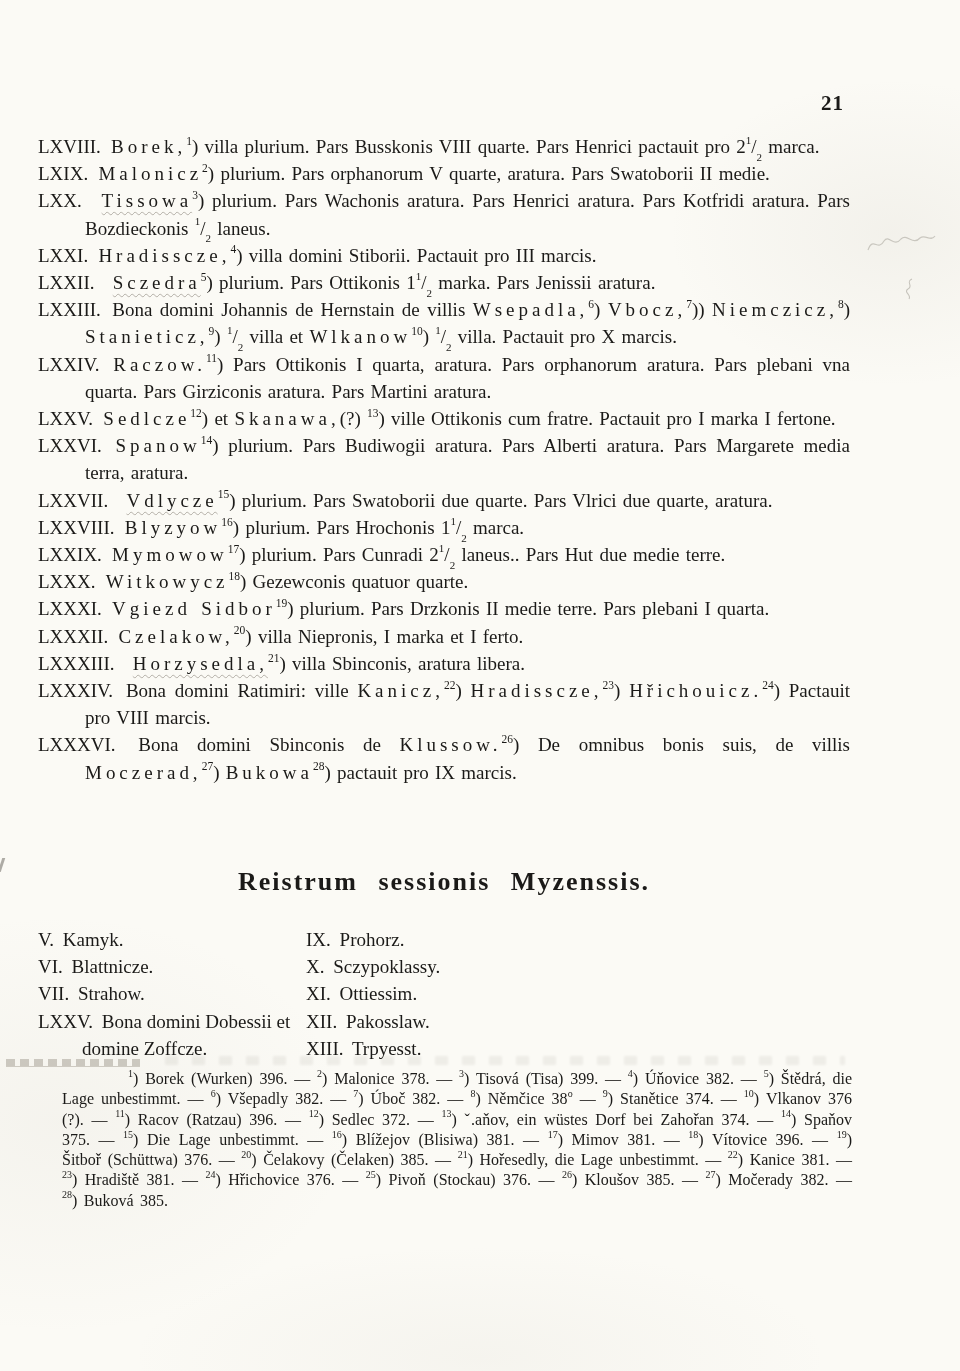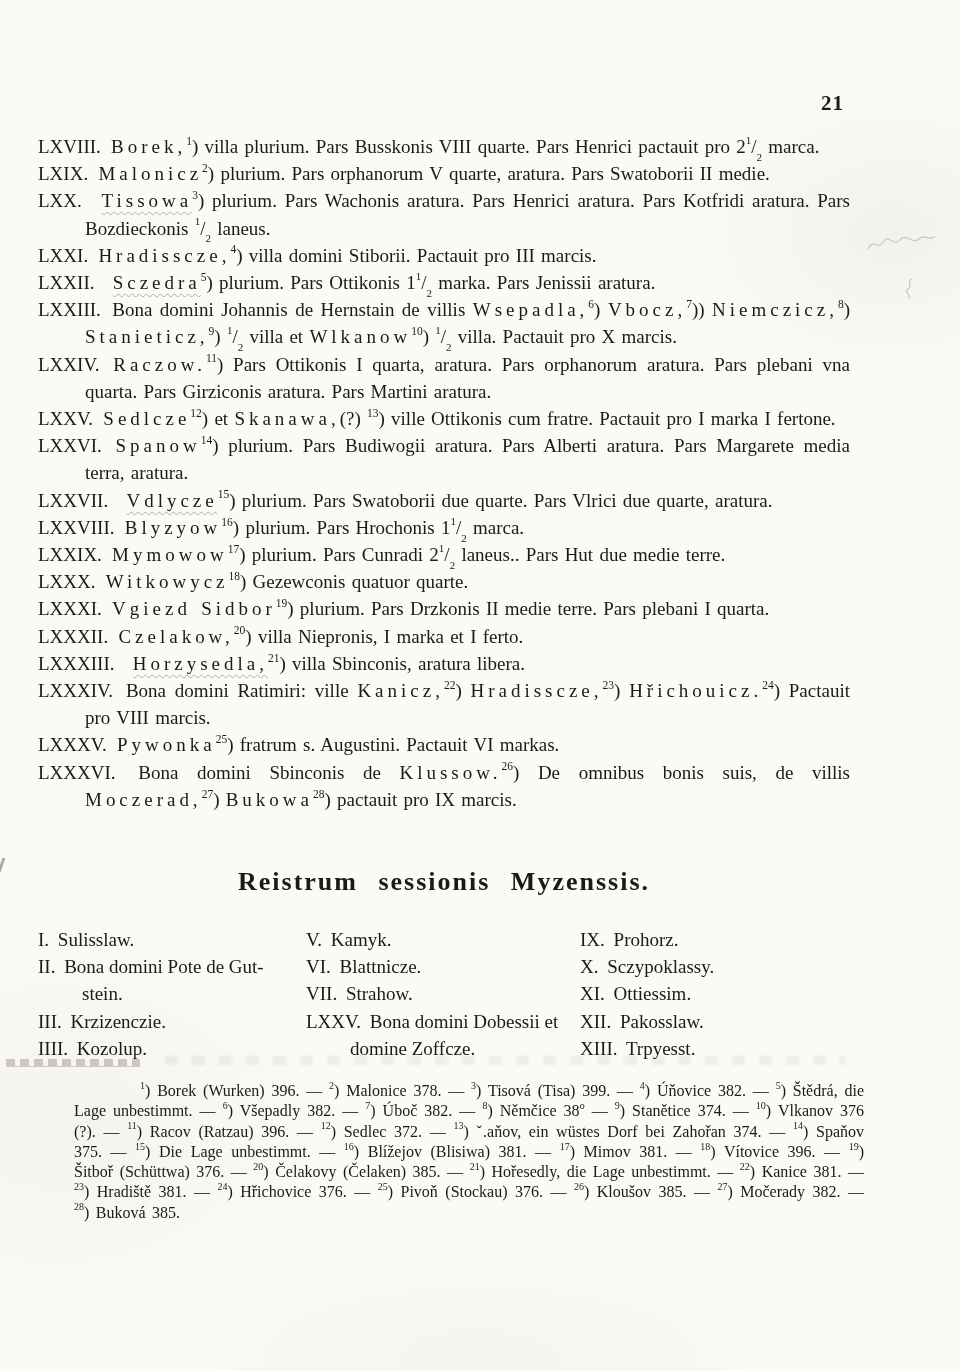--- a/index.html
+++ b/index.html
@@ -25,21 +25,21 @@
   .wavy{text-decoration-line:underline;text-decoration-style:wavy;text-decoration-color:rgba(115,110,98,.5);text-decoration-thickness:1px;text-underline-offset:4px;margin-left:8px;}
   .title{position:absolute;left:38px;top:867px;width:812px;margin:0;text-align:center;
          font-size:26px;font-weight:600;letter-spacing:2px;word-spacing:12px;}
   .register{position:absolute;left:38px;top:926px;width:812px;display:flex;}
   .reg-col{flex:0 0 auto;}
   .reg-col:nth-child(1){width:268px;}
   .reg-col:nth-child(2){width:274px;}
   .reg-col:nth-child(3){width:268px;}
   .reg-item{font-size:19px;line-height:27.2px;padding-left:44px;text-indent:-44px;}
   .reg-no{padding-right:4px;}
-  .foot{position:absolute;left:62px;top:1069px;width:790px;margin:12px;
+  .foot{position:absolute;left:62px;top:1069px;width:790px;margin:0;
         font-size:16px;line-height:20.3px;text-align:justify;text-indent:66px;word-spacing:2.5px;}
   .foot sup{font-size:10px;top:-1px;}
   
   .ghostline{position:absolute;left:6px;top:1059px;width:134px;height:7px;opacity:.5;filter:blur(.6px);
     background:repeating-linear-gradient(90deg,#a19b8f 0 9px, transparent 9px 14px);
     border-bottom:1px solid #a7a195;}
   .ghoststrip{position:absolute;left:165px;top:1056px;width:680px;height:9px;opacity:.10;filter:blur(1px);
     background:repeating-linear-gradient(90deg,#857f74 0 13px, transparent 13px 27px);}
   .scribble{position:absolute;opacity:.4;}
   .s1{left:865px;top:230px;}
@@ -63,33 +63,26 @@
       <p class="entry"><span class="entry-no">LXXV.</span> <span class="spaced">Sedlcze</span><sup>12</sup><span>) et </span><span class="spaced">Skanawa,</span><span>(?) </span><sup>13</sup><span>)  ville Ottikonis cum fratre.  Pactauit pro I marka I fertone.</span></p>
       <p class="entry"><span class="entry-no">LXXVI.</span> <span class="spaced">Spanow</span><sup>14</sup><span>) plurium.  Pars Budiwogii aratura.  Pars Alberti aratura.  Pars Margarete media terra, aratura.</span></p>
       <p class="entry"><span class="entry-no">LXXVII.</span> <span class="spaced wavy">Vdlycze</span><sup>15</sup><span>) plurium.  Pars Swatoborii due quarte.  Pars Vlrici due quarte, aratura.</span></p>
       <p class="entry"><span class="entry-no">LXXVIII.</span> <span class="spaced">Blyzyow</span><sup>16</sup><span>) plurium.  Pars Hrochonis 1</span><span class="fr"><sup>1</sup>/<sub>2</sub></span><span> marca.</span></p>
       <p class="entry"><span class="entry-no">LXXIX.</span> <span class="spaced">Mymowow</span><sup>17</sup><span>) plurium.  Pars Cunradi 2</span><span class="fr"><sup>1</sup>/<sub>2</sub></span><span> laneus..  Pars Hut due medie terre.</span></p>
       <p class="entry"><span class="entry-no">LXXX.</span> <span class="spaced">Witkowycz</span><sup>18</sup><span>) Gezewconis quatuor quarte.</span></p>
       <p class="entry"><span class="entry-no">LXXXI.</span> <span class="spaced">Vgiezd Sidbor</span><sup>19</sup><span>) plurium.  Pars Drzkonis II medie terre.  Pars plebani I quarta.</span></p>
       <p class="entry"><span class="entry-no">LXXXII.</span> <span class="spaced">Czelakow,</span><sup>20</sup><span>) villa Niepronis, I marka et I ferto.</span></p>
       <p class="entry"><span class="entry-no">LXXXIII.</span> <span class="spaced wavy">Horzysedla,</span><sup>21</sup><span>) villa Sbinconis, aratura libera.</span></p>
       <p class="entry"><span class="entry-no">LXXXIV.</span> <span>Bona domini Ratimiri:  ville </span><span class="spaced">Kanicz,</span><sup>22</sup><span>)  </span><span class="spaced">Hradisscze,</span><sup>23</sup><span>)  </span><span class="spaced">Hřichouicz.</span><sup>24</sup><span>)  Pactauit pro VIII marcis.</span></p>
-      <p class="entry"><span class="entry-no">LXXXV.</span> <span class="spaced">Pywonka</span><sup>25</sup><span>) fratrum s. Augustini.  Pactauit VI markas.</span></p>
       <p class="entry"><span class="entry-no">LXXXVI.</span> <span>Bona domini Sbinconis de </span><span class="spaced">Klussow.</span><sup>26</sup><span>) De omnibus bonis suis, de villis </span><span class="spaced">Moczerad,</span><sup>27</sup><span>) </span><span class="spaced">Bukowa</span><sup>28</sup><span>) pactauit pro IX marcis.</span></p>
     </div>
 
   <h2 class="title">Reistrum sessionis Myzenssis.</h2>
 
   <div class="register">
-    <div class="reg-col">
-        <div class="reg-item"><span class="reg-no">I.</span> <span>Sulisslaw.</span></div>
-        <div class="reg-item"><span class="reg-no">II.</span> <span>Bona domini Pote de Gut-</span><br><span>stein.</span></div>
-        <div class="reg-item"><span class="reg-no">III.</span> <span>Krzizenczie.</span></div>
-        <div class="reg-item"><span class="reg-no">IIII.</span> <span>Kozolup.</span></div>
-      </div>
     <div class="reg-col">
         <div class="reg-item"><span class="reg-no">V.</span> <span>Kamyk.</span></div>
         <div class="reg-item"><span class="reg-no">VI.</span> <span>Blattnicze.</span></div>
         <div class="reg-item"><span class="reg-no">VII.</span> <span>Strahow.</span></div>
         <div class="reg-item"><span class="reg-no">LXXV.</span> <span>Bona domini Dobessii et</span><br><span>domine Zoffcze.</span></div>
       </div>
     <div class="reg-col">
         <div class="reg-item"><span class="reg-no">IX.</span> <span>Prohorz.</span></div>
         <div class="reg-item"><span class="reg-no">X.</span> <span>Sczypoklassy.</span></div>
         <div class="reg-item"><span class="reg-no">XI.</span> <span>Ottiessim.</span></div>

